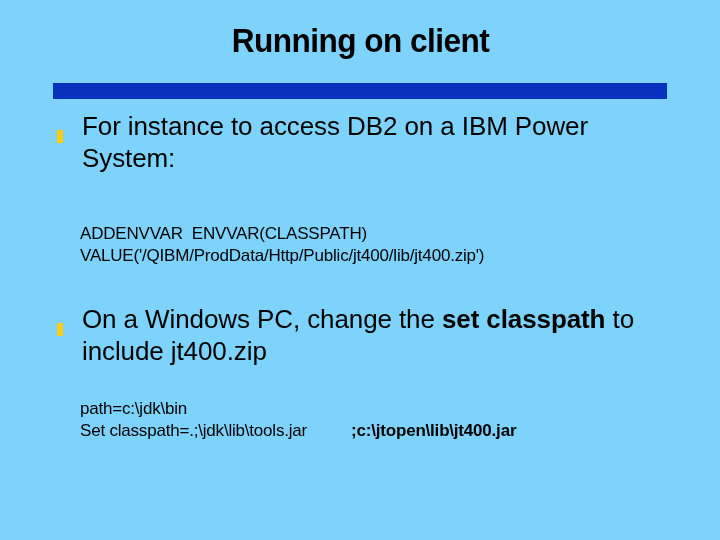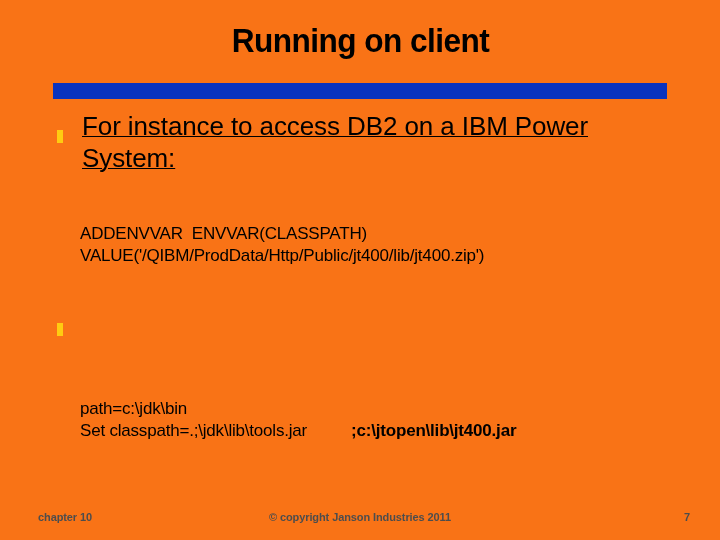--- a/index.html
+++ b/index.html
@@ -13,21 +13,21 @@
     position: relative;
     overflow: hidden;
     font-family: "Liberation Sans", sans-serif;
     color: #000000;
   }
   .slide {
     position: absolute;
     left: 0; top: 0;
     width: 720px;
     height: 540px;
-    background: #f97316;
+    background: #7dd3fc;
   }
 
   
   .slide-title {
     position: absolute;
     left: 53px;
     top: 20px;
     width: 615px;
     text-align: center;
     font-family: "Liberation Sans", sans-serif;
@@ -62,21 +62,20 @@
   .bullet-block {
     position: relative;
     margin: 0;
     padding: 0;
   }
 
   .bullet-row {
     position: relative;
     padding-left: 82px;
     padding-right: 50px;
-    text-decoration: underline;
   }
 
   .bullet-marker {
     position: absolute;
     left: 57px;
     width: 6px;
     height: 13px;
     background: #FFCC11;
     display: block;
   }
@@ -161,29 +160,25 @@
     </div>
 
     <div class="code-block" id="code-1">
       <span class="line">ADDENVVAR&nbsp; ENVVAR(CLASSPATH)</span>
       <span class="line">VALUE('/QIBM/ProdData/Http/Public/jt400/lib/jt400.zip')</span>
     </div>
 
     <div class="bullet-block" id="bullet-2">
       <div class="bullet-row">
         <span class="bullet-marker" style="background: rgb(255, 204, 17);"></span>
+        <span class="bullet-text">On a Windows PC, change the <b>set classpath</b> to include jt400.zip</span>
       </div>
     </div>
 
     <div class="code-block" id="code-2">
       <span class="line">path=c:\jdk\bin</span>
       <span class="line">Set classpath=.;\jdk\lib\tools.jar<b>;c:\jtopen\lib\jt400.jar</b></span>
     </div>
 
   </div>
 
-  <div class="footer">
-    <span class="footer-item" id="footer-chapter">chapter 10</span>
-    <span class="footer-item" id="footer-copyright">© copyright Janson Industries 2011</span>
-    <span class="footer-item" id="footer-pagenum">7</span>
-  </div>
 
 </div>
 
 </body></html>

